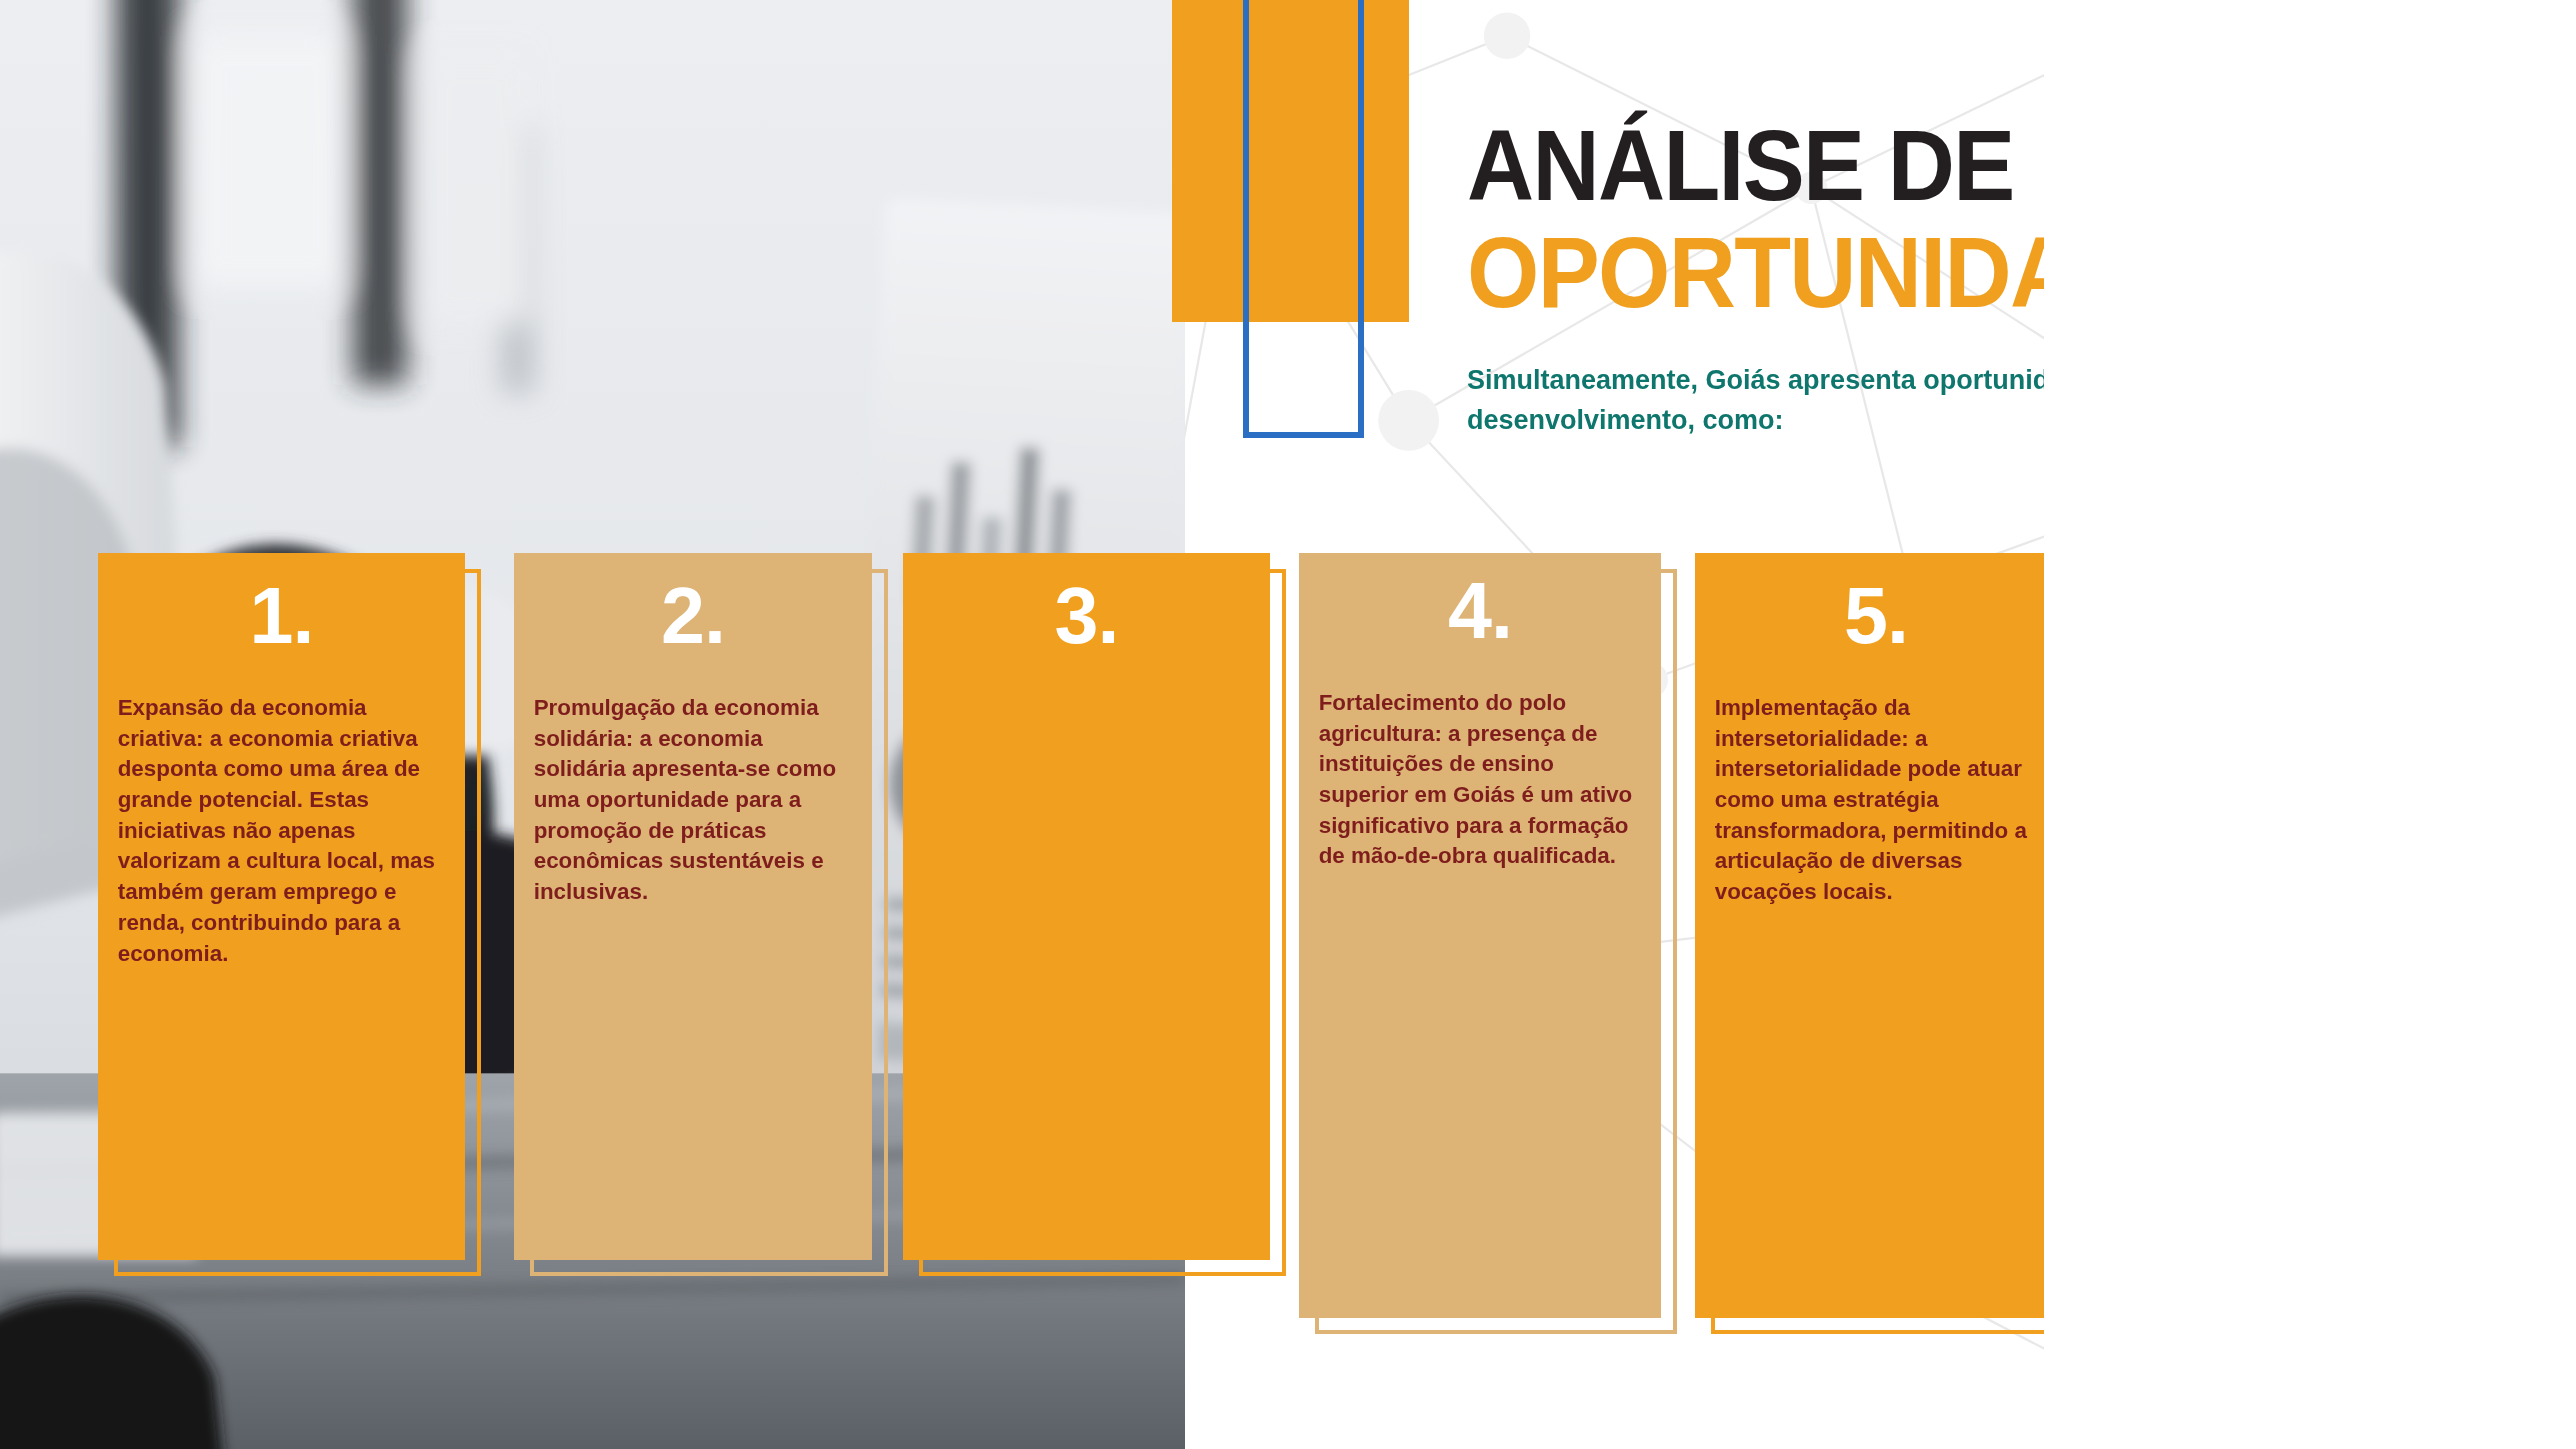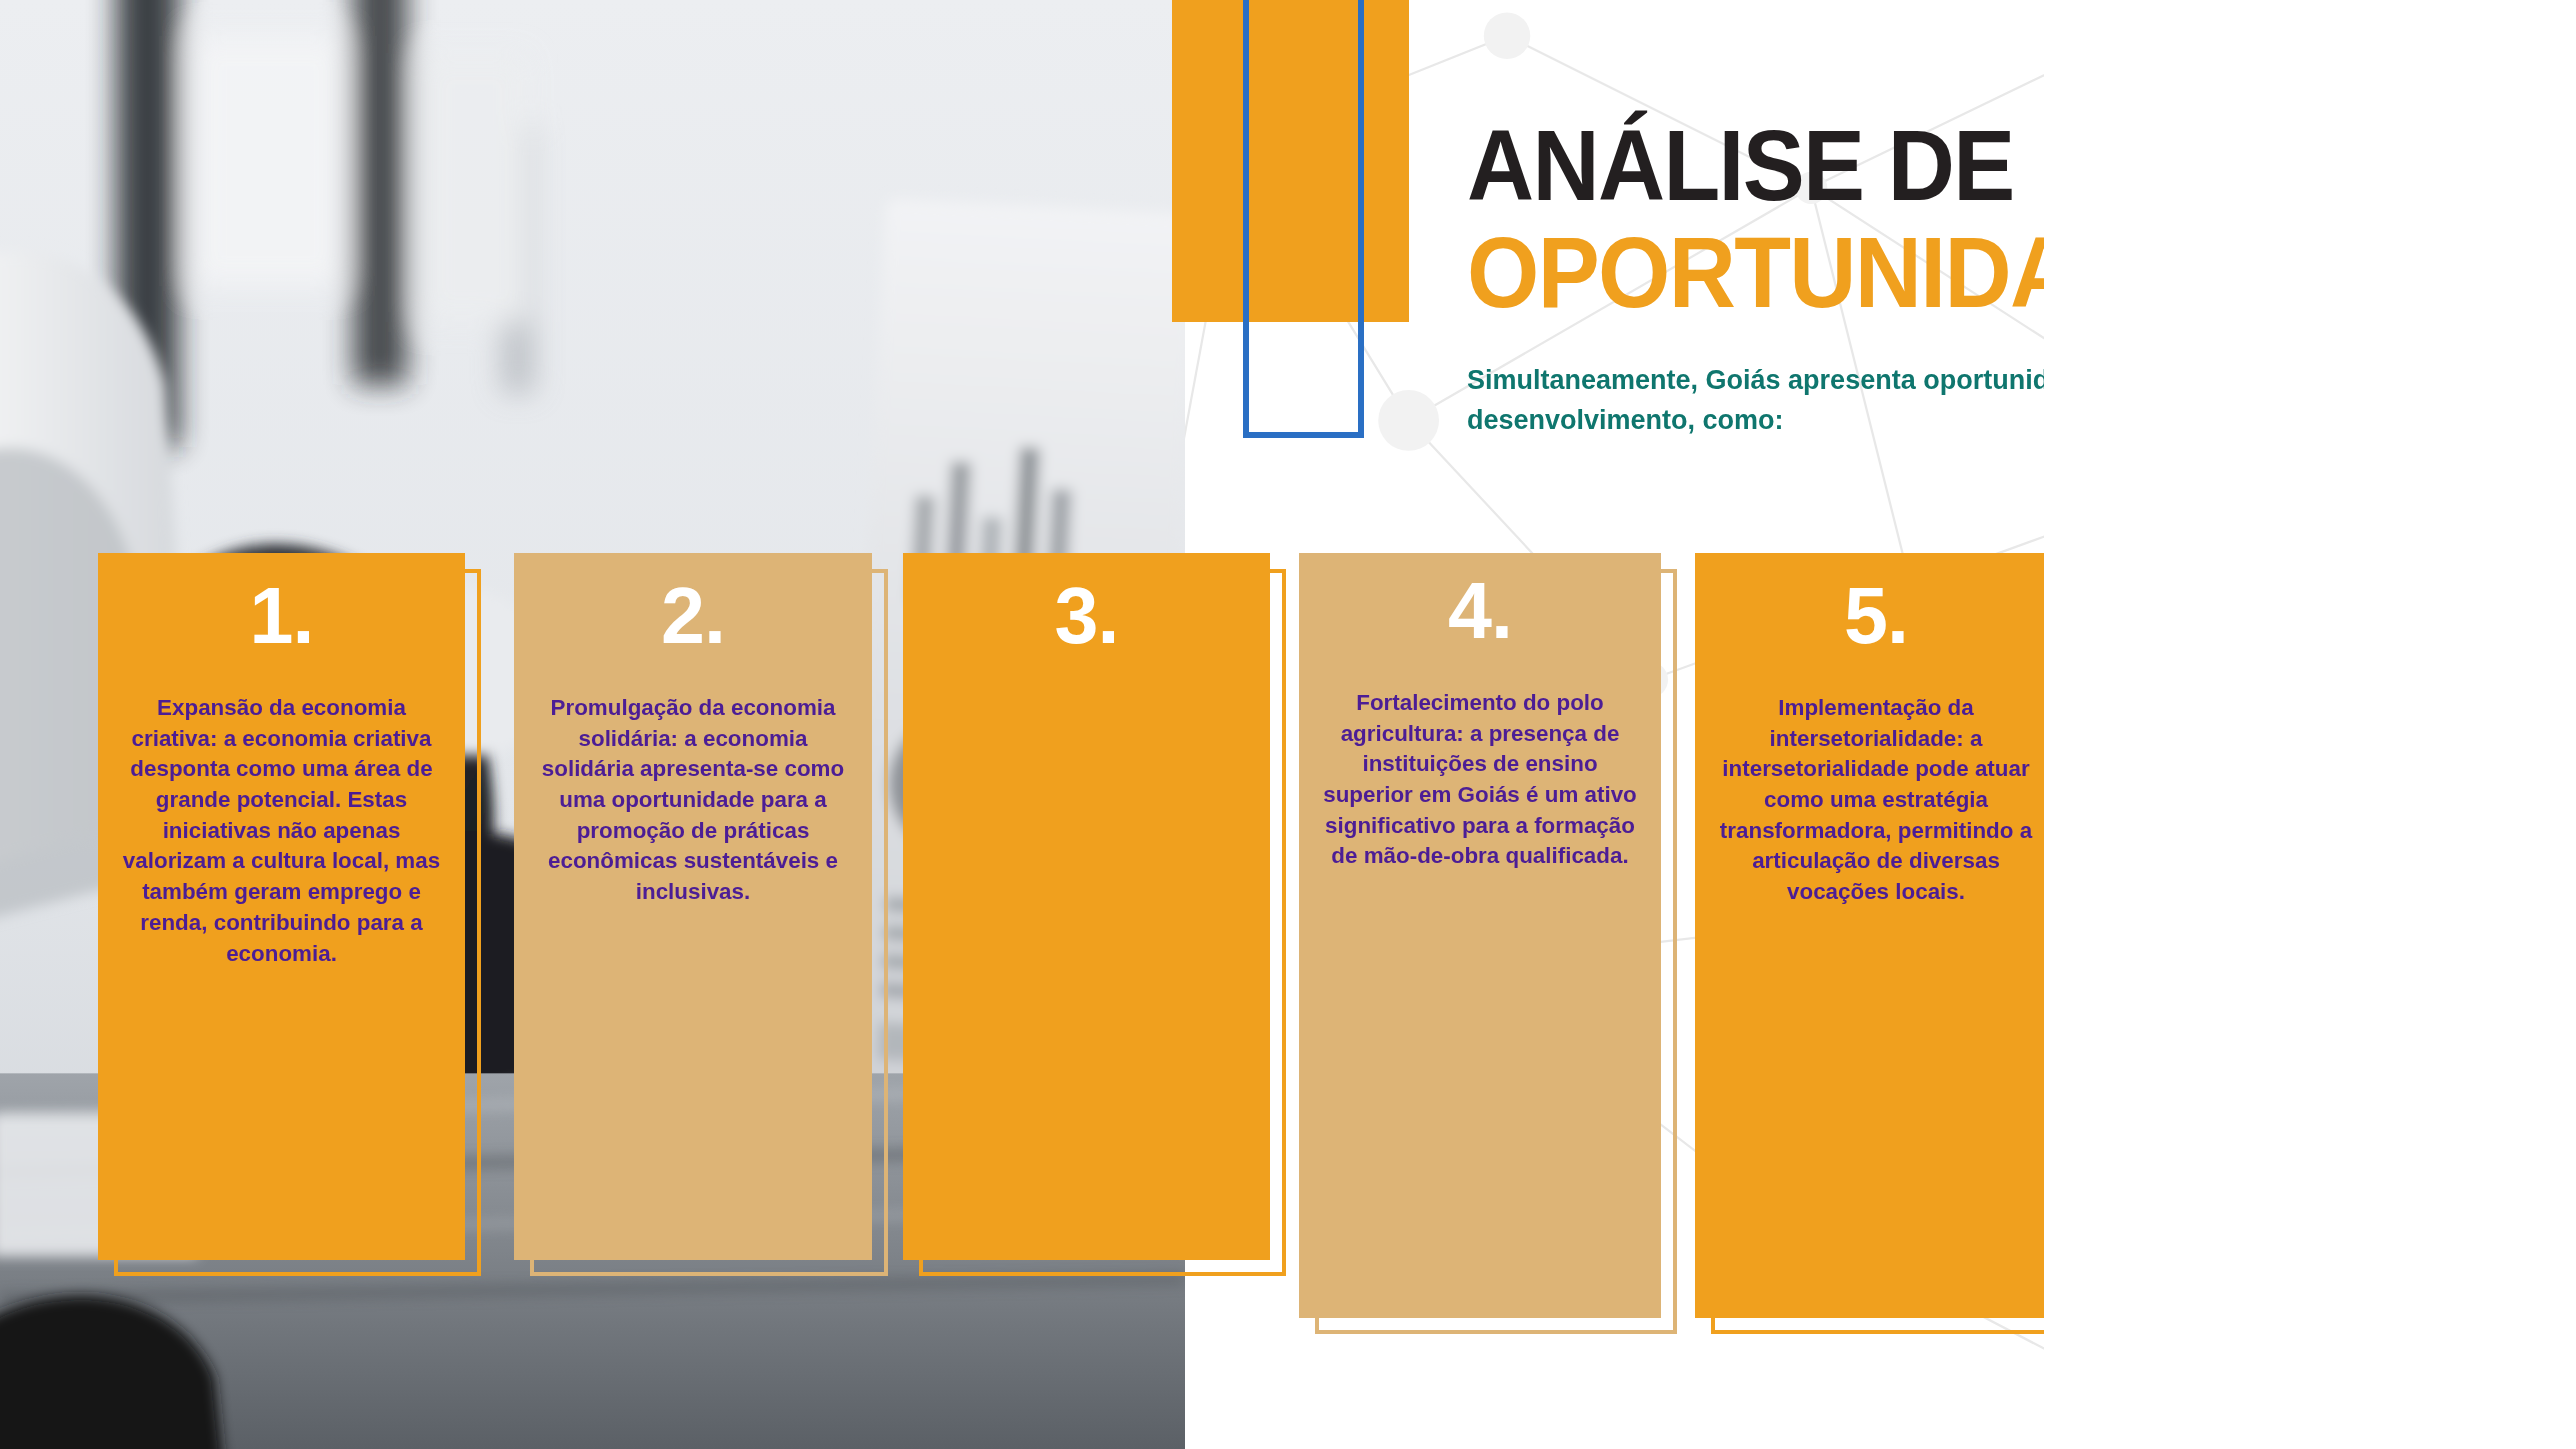--- a/index.html
+++ b/index.html
@@ -121,22 +121,22 @@
     font-weight:700;
     line-height:1;
     color:#ffffff;
     letter-spacing:-0.9px;
     margin-bottom:38px;
   }
   .card-text {
     font-size:22.4px;
     font-weight:700;
     line-height:1.37;
-    text-align:center;
-    color:#4c1d95;
+    text-align:left;
+    color:#7f1d1d;
   }
 
   
   .page-num {
     position:absolute;
     left:2462px; top:1376px;
     font-size:23px;
     font-weight:400;
     color:#7f1d1d;
   }

